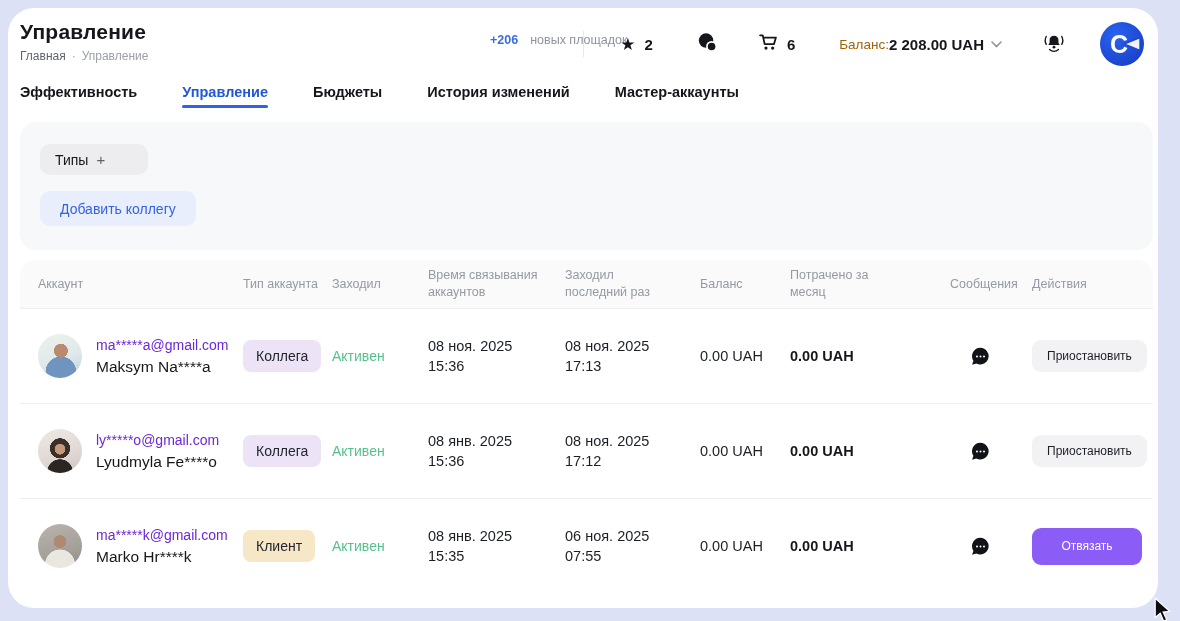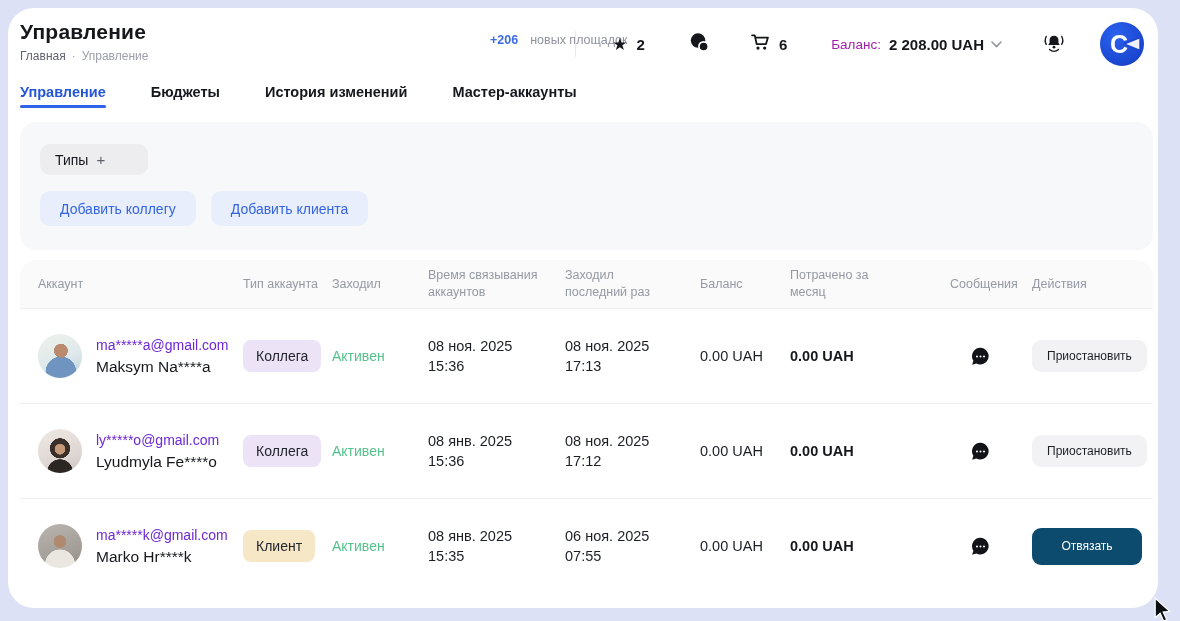--- a/index.html
+++ b/index.html
@@ -19,21 +19,21 @@
   .new-sites { position:absolute; left:482px; top:25px; font-size:12.5px; color:#8d93a0; cursor:pointer; }
   .new-sites .ns-count { color:#3b6ce4; font-weight:600; margin-right:12px; }
 
   .top-actions { position:absolute; right:0px; top:13px; display:flex; align-items:center; height:46px; }
   .vdiv { width:1px; height:26px; background:#e7e9ef; margin-right:36px; }
   .ic-group { display:flex; align-items:center; cursor:pointer; }
   .star-glyph { font-size:17px; line-height:1; color:#15171c; }
   .ic-count { font-size:15px; font-weight:700; margin-left:9px; }
   .mr-lg { margin-right:44px; } .mr-md { margin-right:40px; } .mr-sm { margin-right:34px; }
   .balance { display:flex; align-items:center; cursor:pointer; }
-  .bal-label { font-size:13.5px; color:#a21caf; margin-right:8px; }
+  .bal-label { font-size:13.5px; color:#a16207; }
   .bal-value { font-size:15px; font-weight:700; }
   .chev { margin-left:7px; display:flex; }
   .logo { position:relative; width:44px; height:44px; border-radius:50%;
           background:radial-gradient(circle at 35% 30%, #2a62ef 0%, #1b46cf 70%, #1338b4 100%);
           display:flex; align-items:center; justify-content:center; cursor:pointer; margin-right:14px; }
   .logo-c { color:#fff; font-weight:700; font-size:25px; margin-right:6px; }
   .logo-arrow { position:absolute; right:3px; top:14px; }
 
   
   .tabs { display:flex; gap:45px; padding-left:12px; margin-top:2px; }
@@ -88,21 +88,21 @@
 
   .status { font-size:14px; color:#55c28c; }
   .dates { font-size:14.5px; color:#1c1f26; line-height:20px; }
   .balance-cell { font-size:14.5px; color:#1c1f26; }
   .spent { font-size:14.5px; font-weight:700; color:#15171c; }
   .messages { display:flex; }
   .msg-icon { cursor:pointer; display:flex; margin-left:20px; }
   .actions { display:flex; justify-content:flex-end; }
   .act-btn { border:none; border-radius:9px; font-size:12px; cursor:pointer; font-family:inherit; }
   .act-btn.gray { background:#f2f2f4; color:#1c1f26; height:32px; padding:0 15px; }
-  .act-btn.blue { background:#0c4a6e; color:#ffffff; height:37px; width:110px; font-weight:500; }
+  .act-btn.blue { background:#8b5cf6; color:#ffffff; height:37px; width:110px; font-weight:500; }
 
   .cursor { position:absolute; left:1153px; top:597px; }
 </style>
 </head>
 <body>
 
 <div class="page">
   <div class="card">
 
     <div class="topbar">
@@ -172,40 +172,40 @@
         <div class="logo">
           <span class="logo-c">C</span>
           <svg class="logo-arrow" width="18" height="16" viewBox="0 0 18 16">
             <path d="M1 8 L17 1.5 L17 14.5 Z" fill="#eef1f7" stroke="#1b46cf" stroke-width="1.4"></path>
           </svg>
         </div>
       </div>
     </div>
 
     <nav class="tabs">
+      <span class="tab">Эффективность</span>
       <span class="tab active">Управление</span>
       <span class="tab">Бюджеты</span>
       <span class="tab">История изменений</span>
       <span class="tab">Мастер-аккаунты</span>
     </nav>
 
     <section class="filter-card">
       <div class="chips">
         <button class="chip">
           <span>Типы</span>
           <span class="plus">+</span>
         </button>
         <button class="chip">
           <span>Аккаунты</span>
           <span class="plus">+</span>
         </button>
       </div>
       <div class="add-buttons">
         <button class="add-btn">Добавить коллегу</button>
-        <button class="add-btn">Добавить клиента</button>
       </div>
     </section>
 
     <section class="table-card">
       <div class="trow thead">
         <div class="hcell">Аккаунт</div>
         <div class="hcell">Тип аккаунта</div>
         <div class="hcell">Заходил</div>
         <div class="hcell"><span class="w-narrow">Время связывания аккаунтов</span></div>
         <div class="hcell"><span class="w-narrow">Заходил последний раз</span></div>

